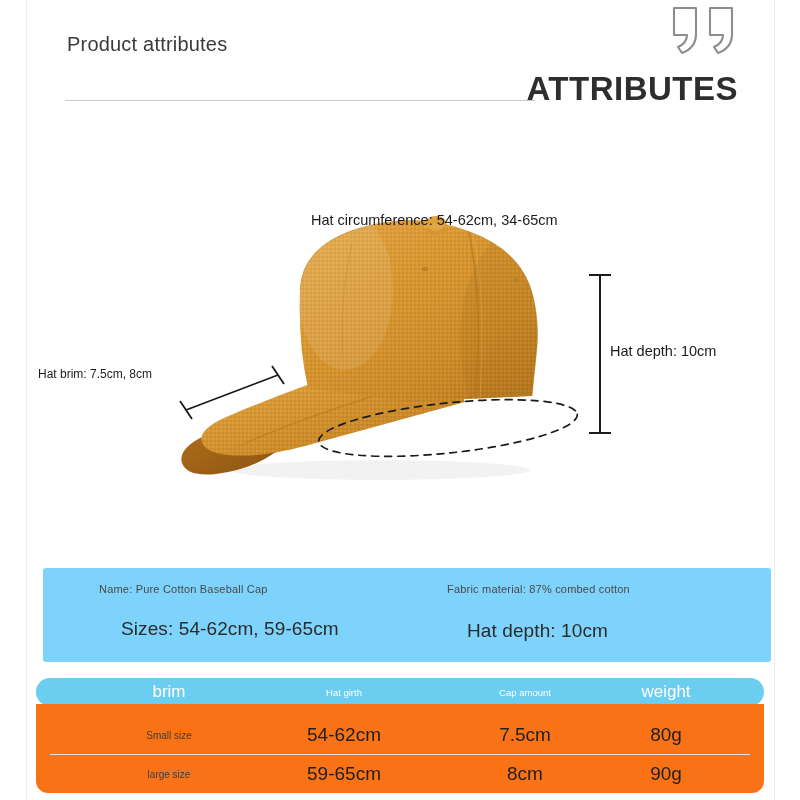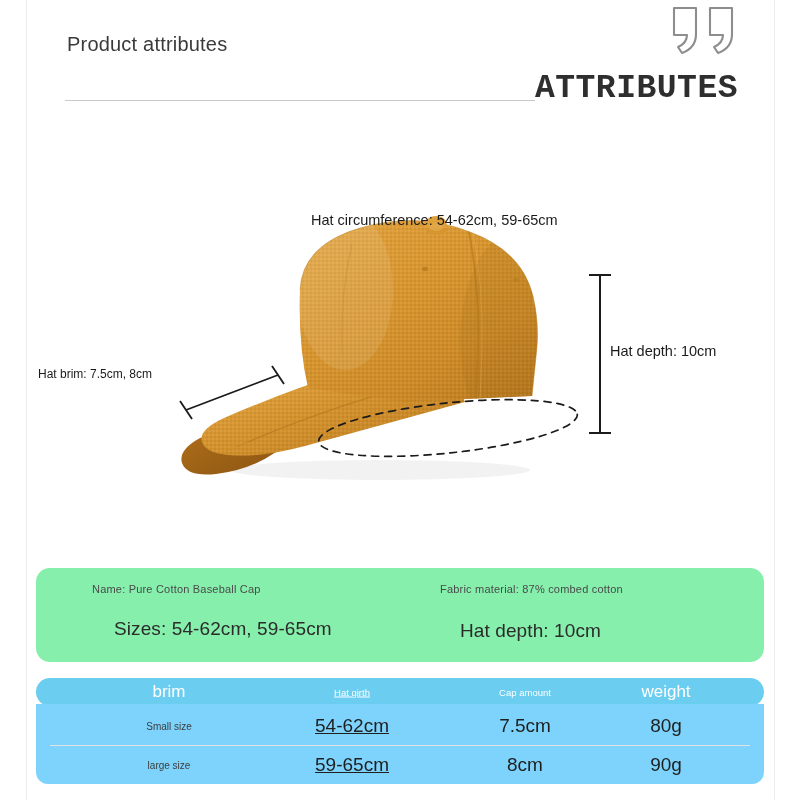--- a/index.html
+++ b/index.html
@@ -61,21 +61,21 @@
     right: 62px;
     top: 70px;
     width: 420px;
     text-align: right;
     font-size: 33px;
     font-weight: bold;
     line-height: 1.16;
     letter-spacing: .5px;
     color: #2e2e2e;
   }
-  .hdr-big .l2 { display: block; font-family: Liberation Mono, monospace; }
+  .hdr-big .l2 { display: block; }
 
   
   .illus {
     position: absolute;
     left: 0;
     top: 170px;
     width: 800px;
     height: 350px;
   }
   .annot {
@@ -84,26 +84,26 @@
     color: #1b1b1b;
     white-space: nowrap;
   }
   .annot.circumference { left: 311px; top: 42px; }
   .annot.brim          { left: 38px;  top: 197px; font-size: 12px; }
   .annot.depth         { left: 610px; top: 173px; font-size: 14.5px; }
 
   
   .info-panel {
     position: absolute;
-    left: 36px;
+    left: 43px;
     top: 568px;
     width: 728px;
     height: 94px;
-    background: #86efac;
-    border-radius: 14px;
+    background: #7dd3fc;
+    border-radius: 3px;
   }
   .info-cell { position: absolute; white-space: nowrap; }
   .info-cell.small {
     font-size: 11px;
     color: #4a4a4a;
     letter-spacing: .2px;
   }
   .info-cell.large {
     font-size: 19px;
     color: #2b2b2b;
@@ -124,24 +124,24 @@
   }
   .spec-head {
     position: relative;
     height: 28px;
     background: #6bcdef;
     border-radius: 14px;
     color: #ffffff;
   }
   .spec-body {
     position: relative;
-    background: #7dd3fc;
+    background: #f97316;
     border-radius: 0 0 12px 12px;
     margin-top: -2px;
-    padding-top: 2px;
+    padding-top: 11px;
   }
   .spec-row {
     position: relative;
     height: 39px;
   }
   .spec-row + .spec-row::before {
     content: "";
     position: absolute;
     left: 14px;
     right: 14px;
@@ -155,21 +155,21 @@
     transform: translate(-50%, -50%);
     white-space: nowrap;
     text-align: center;
   }
   .spec-head .cell.big   { font-size: 17px; font-weight: normal; }
   .spec-head .cell.small { font-size: 9.5px; }
   .spec-body .cell.label { font-size: 10px;  color: #3d3d3d; }
   .spec-body .cell.value { font-size: 19px;  color: #1f1f1f; }
 
   .col1 { left: 133px; }
-  .col2 { left: 316px; text-decoration: underline; }
+  .col2 { left: 308px; }
   .col3 { left: 489px; }
   .col4 { left: 630px; }
 </style>
 </head>
 <body>
 
 <div id="page">
 
   <div class="edge-rule left"></div>
   <div class="edge-rule right"></div>
@@ -258,21 +258,21 @@
 
       <line x1="600" y1="105" x2="600" y2="263" stroke="#1b1b1b" stroke-width="2"></line>
       <line x1="589" y1="105" x2="611" y2="105" stroke="#1b1b1b" stroke-width="2"></line>
       <line x1="589" y1="263" x2="611" y2="263" stroke="#1b1b1b" stroke-width="2"></line>
 
       <line x1="186" y1="240" x2="278" y2="205" stroke="#1b1b1b" stroke-width="1.8"></line>
       <line x1="180" y1="231" x2="192" y2="249" stroke="#1b1b1b" stroke-width="1.8"></line>
       <line x1="272" y1="196" x2="284" y2="214" stroke="#1b1b1b" stroke-width="1.8"></line>
     </svg>
 
-    <div class="annot circumference">Hat circumference: 54-62cm, 59-65cm</div>
+    <div class="annot circumference">Hat circumference: 54-62cm, 34-65cm</div>
     <div class="annot brim">Hat brim: 7.5cm, 8cm</div>
     <div class="annot depth">Hat depth: 10cm</div>
   </div>
 
   <div class="info-panel">
     <div class="info-cell small r1c1">Name: Pure Cotton Baseball Cap</div>
     <div class="info-cell small r1c2">Fabric material: 87% combed cotton</div>
     <div class="info-cell large r2c1">Sizes: 54-62cm, 59-65cm</div>
     <div class="info-cell large r2c2">Hat depth: 10cm</div>
   </div>

